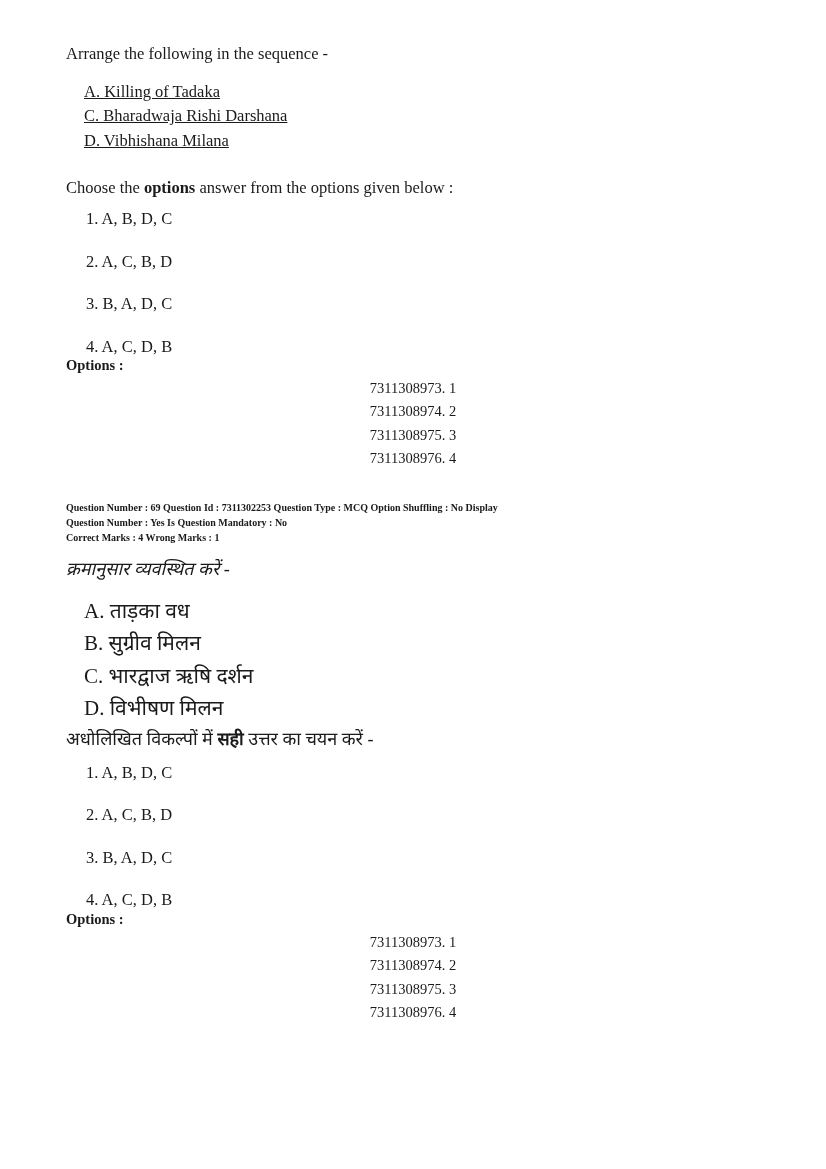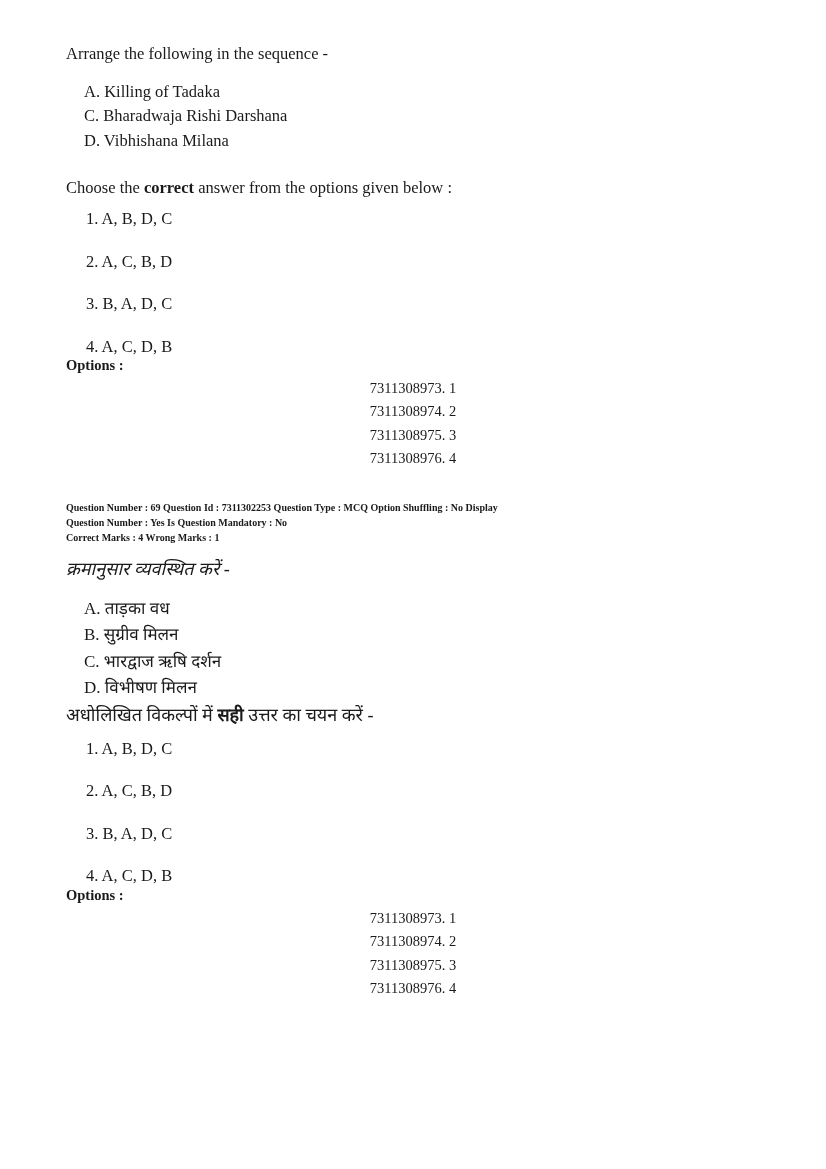--- a/index.html
+++ b/index.html
@@ -23,20 +23,21 @@
   .q-stem {
     font-size: 16.5px;
     line-height: 1.45;
     margin-top: 2px;
     margin-bottom: 14px;
   }
   .items {
     margin: 8px 0 0 18px;
     padding: 0;
     list-style: none;
+    text-decoration: underline;
   }
   .items li {
     font-size: 16.5px;
     line-height: 1.42;
     margin-bottom: 1px;
     white-space: pre;
   }
   .choose-line {
     font-size: 16.5px;
     margin-top: 26px;
@@ -90,21 +91,21 @@
     margin-top: 12px;
     margin-bottom: 14px;
     font-style: italic;
   }
   .hi-items {
     margin: 0 0 0 18px;
     padding: 0;
     list-style: none;
   }
   .hi-items li {
-    font-size: 17px;
+    font-size: 21px;
     line-height: 1.5;
     margin-bottom: 1px;
     white-space: pre;
   }
   .hi-choose {
     font-size: 18px;
     margin-bottom: 12px;
   }
   .hi-choose b {
     font-weight: bold;
@@ -116,21 +117,21 @@
 <div class="page">
 
   <div class="q-stem">Arrange the following in the sequence -</div>
 
   <ul class="items">
     <li>A. Killing of Tadaka</li>
     <li>C. Bharadwaja Rishi Darshana</li>
     <li>D. Vibhishana Milana</li>
   </ul>
 
-  <div class="choose-line"><span>Choose the </span><b>correct</b><span> answer from the options given below :</span></div>
+  <div class="choose-line"><span>Choose the </span><b>options</b><span> answer from the options given below :</span></div>
 
   <ul class="answers">
     <li>1. A, B, D, C</li>
     <li>2. A, C, B, D</li>
     <li>3. B, A, D, C</li>
     <li>4. A, C, D, B</li>
   </ul>
 
   <div class="options-label">Options :</div>
   <div class="opt-row">7311308973. 1</div>

